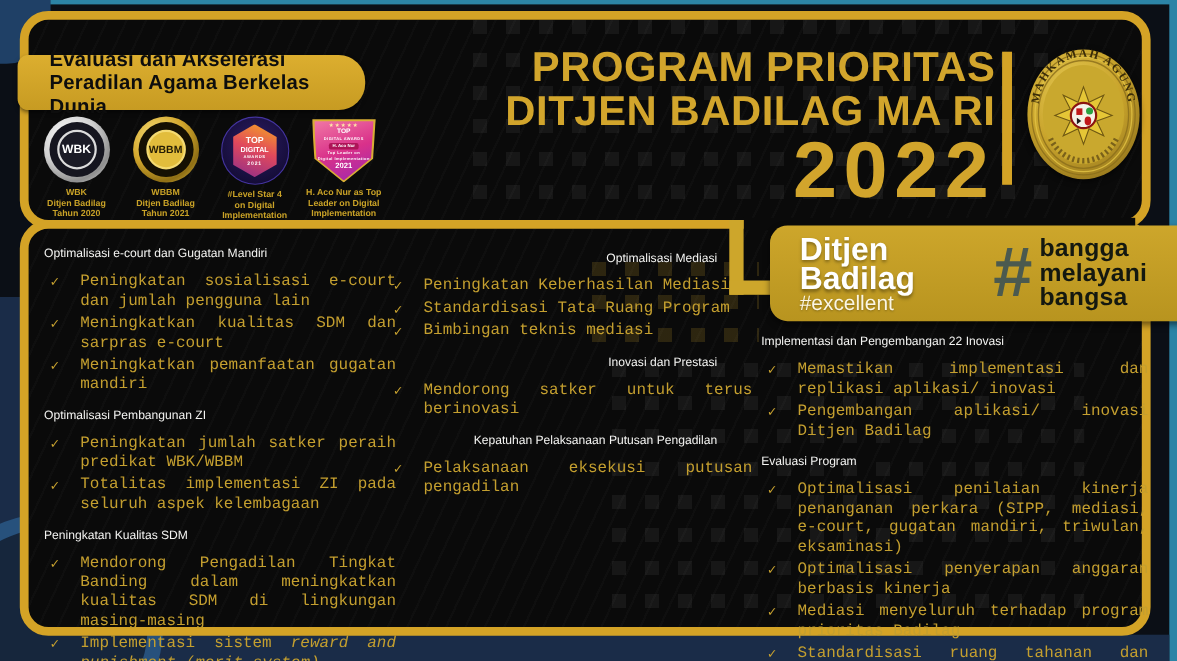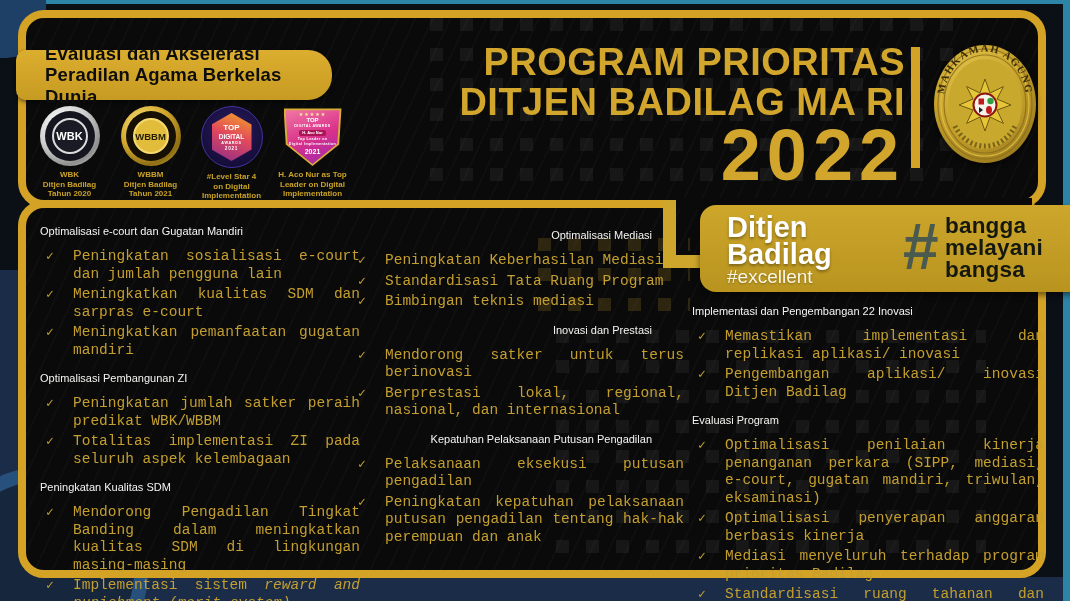--- a/index.html
+++ b/index.html
@@ -268,26 +268,24 @@
   <div class="col col-1">
       <div class="sec-heading">Optimalisasi Mediasi</div>
       <ul class="check-list">
         <li>Peningkatan Keberhasilan Mediasi</li>
         <li>Standardisasi Tata Ruang Program</li>
         <li>Bimbingan teknis mediasi</li>
       </ul>
       <div class="sec-heading">Inovasi dan Prestasi</div>
       <ul class="check-list">
         <li>Mendorong satker untuk terus berinovasi</li>
-        <li>Berprestasi lokal, regional, nasional, dan internasional</li>
       </ul>
       <div class="sec-heading">Kepatuhan Pelaksanaan Putusan Pengadilan</div>
       <ul class="check-list">
         <li>Pelaksanaan eksekusi putusan pengadilan</li>
-        <li>Peningkatan kepatuhan pelaksanaan putusan pengadilan tentang hak-hak perempuan dan anak</li>
       </ul>
     </div>
   <div class="col col-2">
       <div class="sec-heading">Implementasi dan Pengembangan 22 Inovasi</div>
       <ul class="check-list">
         <li>Memastikan implementasi dan replikasi aplikasi/ inovasi</li>
         <li>Pengembangan aplikasi/ inovasi Ditjen Badilag</li>
       </ul>
       <div class="sec-heading">Evaluasi Program</div>
       <ul class="check-list">

